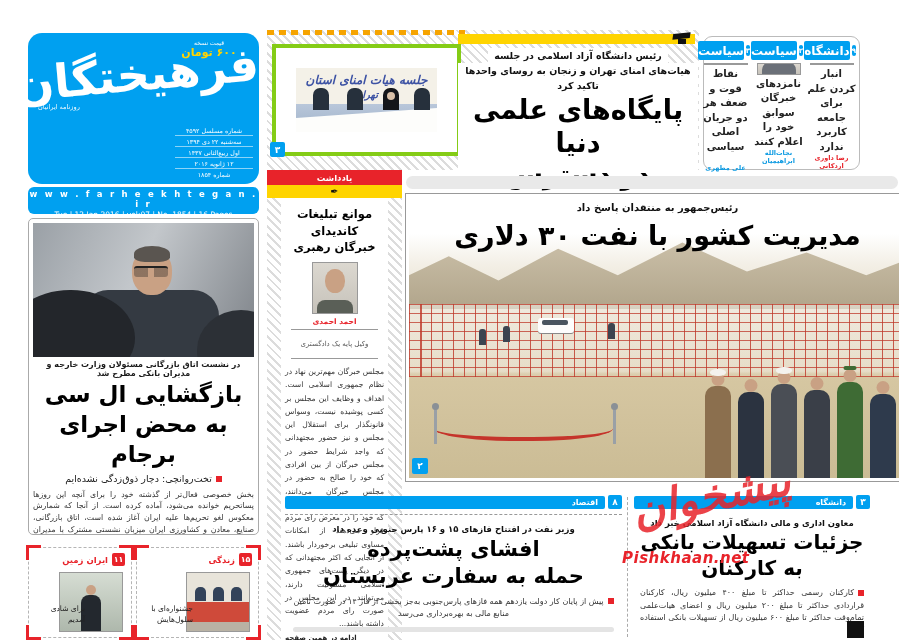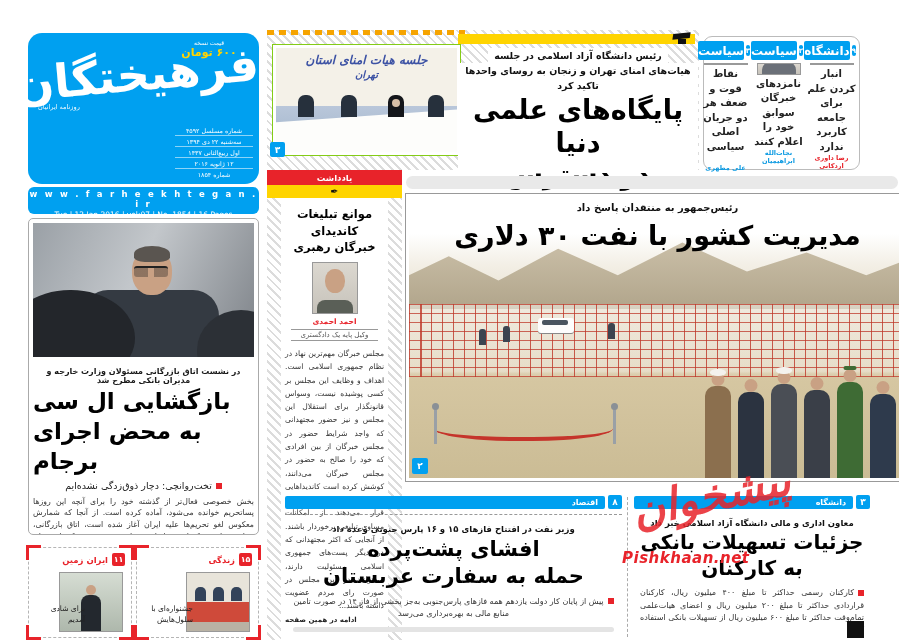--- a/index.html
+++ b/index.html
@@ -35,22 +35,22 @@
               background:#fff;padding:4px;box-sizing:border-box;overflow:hidden}
   .scene-left{position:relative;width:100%;height:134px;overflow:hidden;
               background:linear-gradient(115deg,#9aa0a6,#c3c7cb 45%,#7d8288)}
   .sl-torso{position:absolute;right:16%;bottom:0;width:62%;height:50%;background:#343a42;border-radius:26px 26px 0 0}
   .sl-head{position:absolute;right:37%;bottom:46%;width:40px;height:46px;background:#C9A184;border-radius:46%}
   .sl-head::before{content:"";position:absolute;top:-3px;left:2px;right:2px;height:16px;background:#5a5550;border-radius:50% 50% 30% 30%}
   .sl-glasses{position:absolute;right:39%;bottom:60%;width:34px;height:9px;border-top:2px solid #222;border-radius:3px;
               background:linear-gradient(90deg,rgba(30,30,30,.35) 0 42%,transparent 42% 58%,rgba(30,30,30,.35) 58% 100%)}
   .sl-fg{position:absolute;left:-12%;bottom:-22%;width:58%;height:72%;background:#23262b;border-radius:50%}
   .sl-fg2{position:absolute;right:-14%;bottom:-25%;width:40%;height:60%;background:#2c3036;border-radius:50%}
-  #left-story .kicker{font-size:8px;font-weight:bold;text-align:center;margin-top:10px}
-  #left-story h1{margin:2px 0 0;font-size:23px;line-height:1.3;text-align:left;color:#000}
+  #left-story .kicker{font-size:8px;font-weight:bold;text-align:center;margin-top:3px}
+  #left-story h1{margin:2px 0 0;font-size:23px;line-height:1.3;text-align:center;color:#000}
   #left-story .sub{font-size:9.5px;text-align:center;margin-top:3px;color:#222}
   #left-story .body{font-size:7.8px;line-height:1.5;text-align:justify;color:#333;margin-top:5px}
   
   .teaser{position:absolute;top:547px;height:91px;border:1px dashed #b5b5b5;background:#fff;box-sizing:border-box}
   .cb{position:absolute;width:12px;height:12px}
   .cb-tr{top:-3px;right:-3px;border-top:3px solid #E8232A;border-right:3px solid #E8232A}
   .cb-tl{top:-3px;left:-3px;border-top:3px solid #E8232A;border-left:3px solid #E8232A}
   .cb-br{bottom:-3px;right:-3px;border-bottom:3px solid #E8232A;border-right:3px solid #E8232A}
   .cb-bl{bottom:-3px;left:-3px;border-bottom:3px solid #E8232A;border-left:3px solid #E8232A}
   .teaser .hd{display:flex;align-items:center;gap:4px;padding:5px 6px 0}
@@ -73,28 +73,28 @@
   #note .panel{background:#fff;height:100%;padding:8px 4px;box-sizing:border-box;overflow:hidden}
   #note .t{font-size:11.5px;font-weight:bold;text-align:center;line-height:1.45;color:#000}
   .nphoto{width:44px;height:50px;margin:6px auto 3px;border:1px solid #999;position:relative;
           background:linear-gradient(#dcd8d0,#c6c2ba);overflow:hidden}
   .nphoto::before{content:"";position:absolute;left:50%;top:6px;transform:translateX(-50%);
                   width:20px;height:24px;border-radius:48%;background:#C9A184}
   .nphoto::after{content:"";position:absolute;left:50%;bottom:0;transform:translateX(-50%);
                  width:36px;height:13px;border-radius:8px 8px 0 0;background:var(--suit,#4a4f57)}
   #note .aname{color:#E8232A;font-weight:bold;font-size:7.5px;text-align:center}
   #note .arole{font-size:7px;color:#555;text-align:center;border-top:1px solid #999;border-bottom:1px solid #999;
-               padding:1px 0;margin:3px 6px}
+               padding:10px 0;margin:3px 6px}
   #note .ntext{font-size:7.6px;line-height:1.75;text-align:justify;color:#333;margin-top:6px}
   #note .more{font-size:7px;font-weight:bold;text-align:left;margin-top:3px;color:#222}
   
   #topband{left:267px;top:30px;width:432px;height:140px}
   #dashstrip{left:267px;top:30px;width:198px;height:5px;
              background:repeating-linear-gradient(90deg,#F6A400 0 7px,transparent 7px 12px)}
-  #meetphoto{left:272px;top:44px;width:189px;height:112px;background:#fff;border:1px solid #84cc16;padding:3px;box-sizing:border-box}
+  #meetphoto{left:272px;top:44px;width:189px;height:112px;background:#fff;border:4px solid #84cc16;padding:20px;box-sizing:border-box}
   .scene-meet{position:relative;width:100%;height:100%;background:#f4f1e8;overflow:hidden}
   .meet-banner{padding-top:4px;text-align:center;color:#3C52A4;font-family:"DejaVu Serif",serif;
                font-style:italic;font-weight:bold;line-height:1.35}
   .meet-banner .b1{font-size:12px}.meet-banner .b2{font-size:10px}
   .meet-room{position:absolute;left:0;right:0;bottom:0;height:44%;background:linear-gradient(#b9c7da,#9fb2c9)}
   .meet-table{position:absolute;left:-6%;bottom:-8px;width:112%;height:42%;background:#fdfdfb;transform:rotate(-4deg)}
   .meet-p{position:absolute;bottom:34%;width:16px;height:22px;border-radius:7px 7px 0 0;background:#26303c}
   .meet-p.cleric{background:#14161a}
   .meet-p.cleric::before{content:"";position:absolute;top:4px;left:4px;width:8px;height:8px;border-radius:50%;background:#d9c0a8}
   #meet-badge{left:270px;top:142px;width:15px;height:15px}

